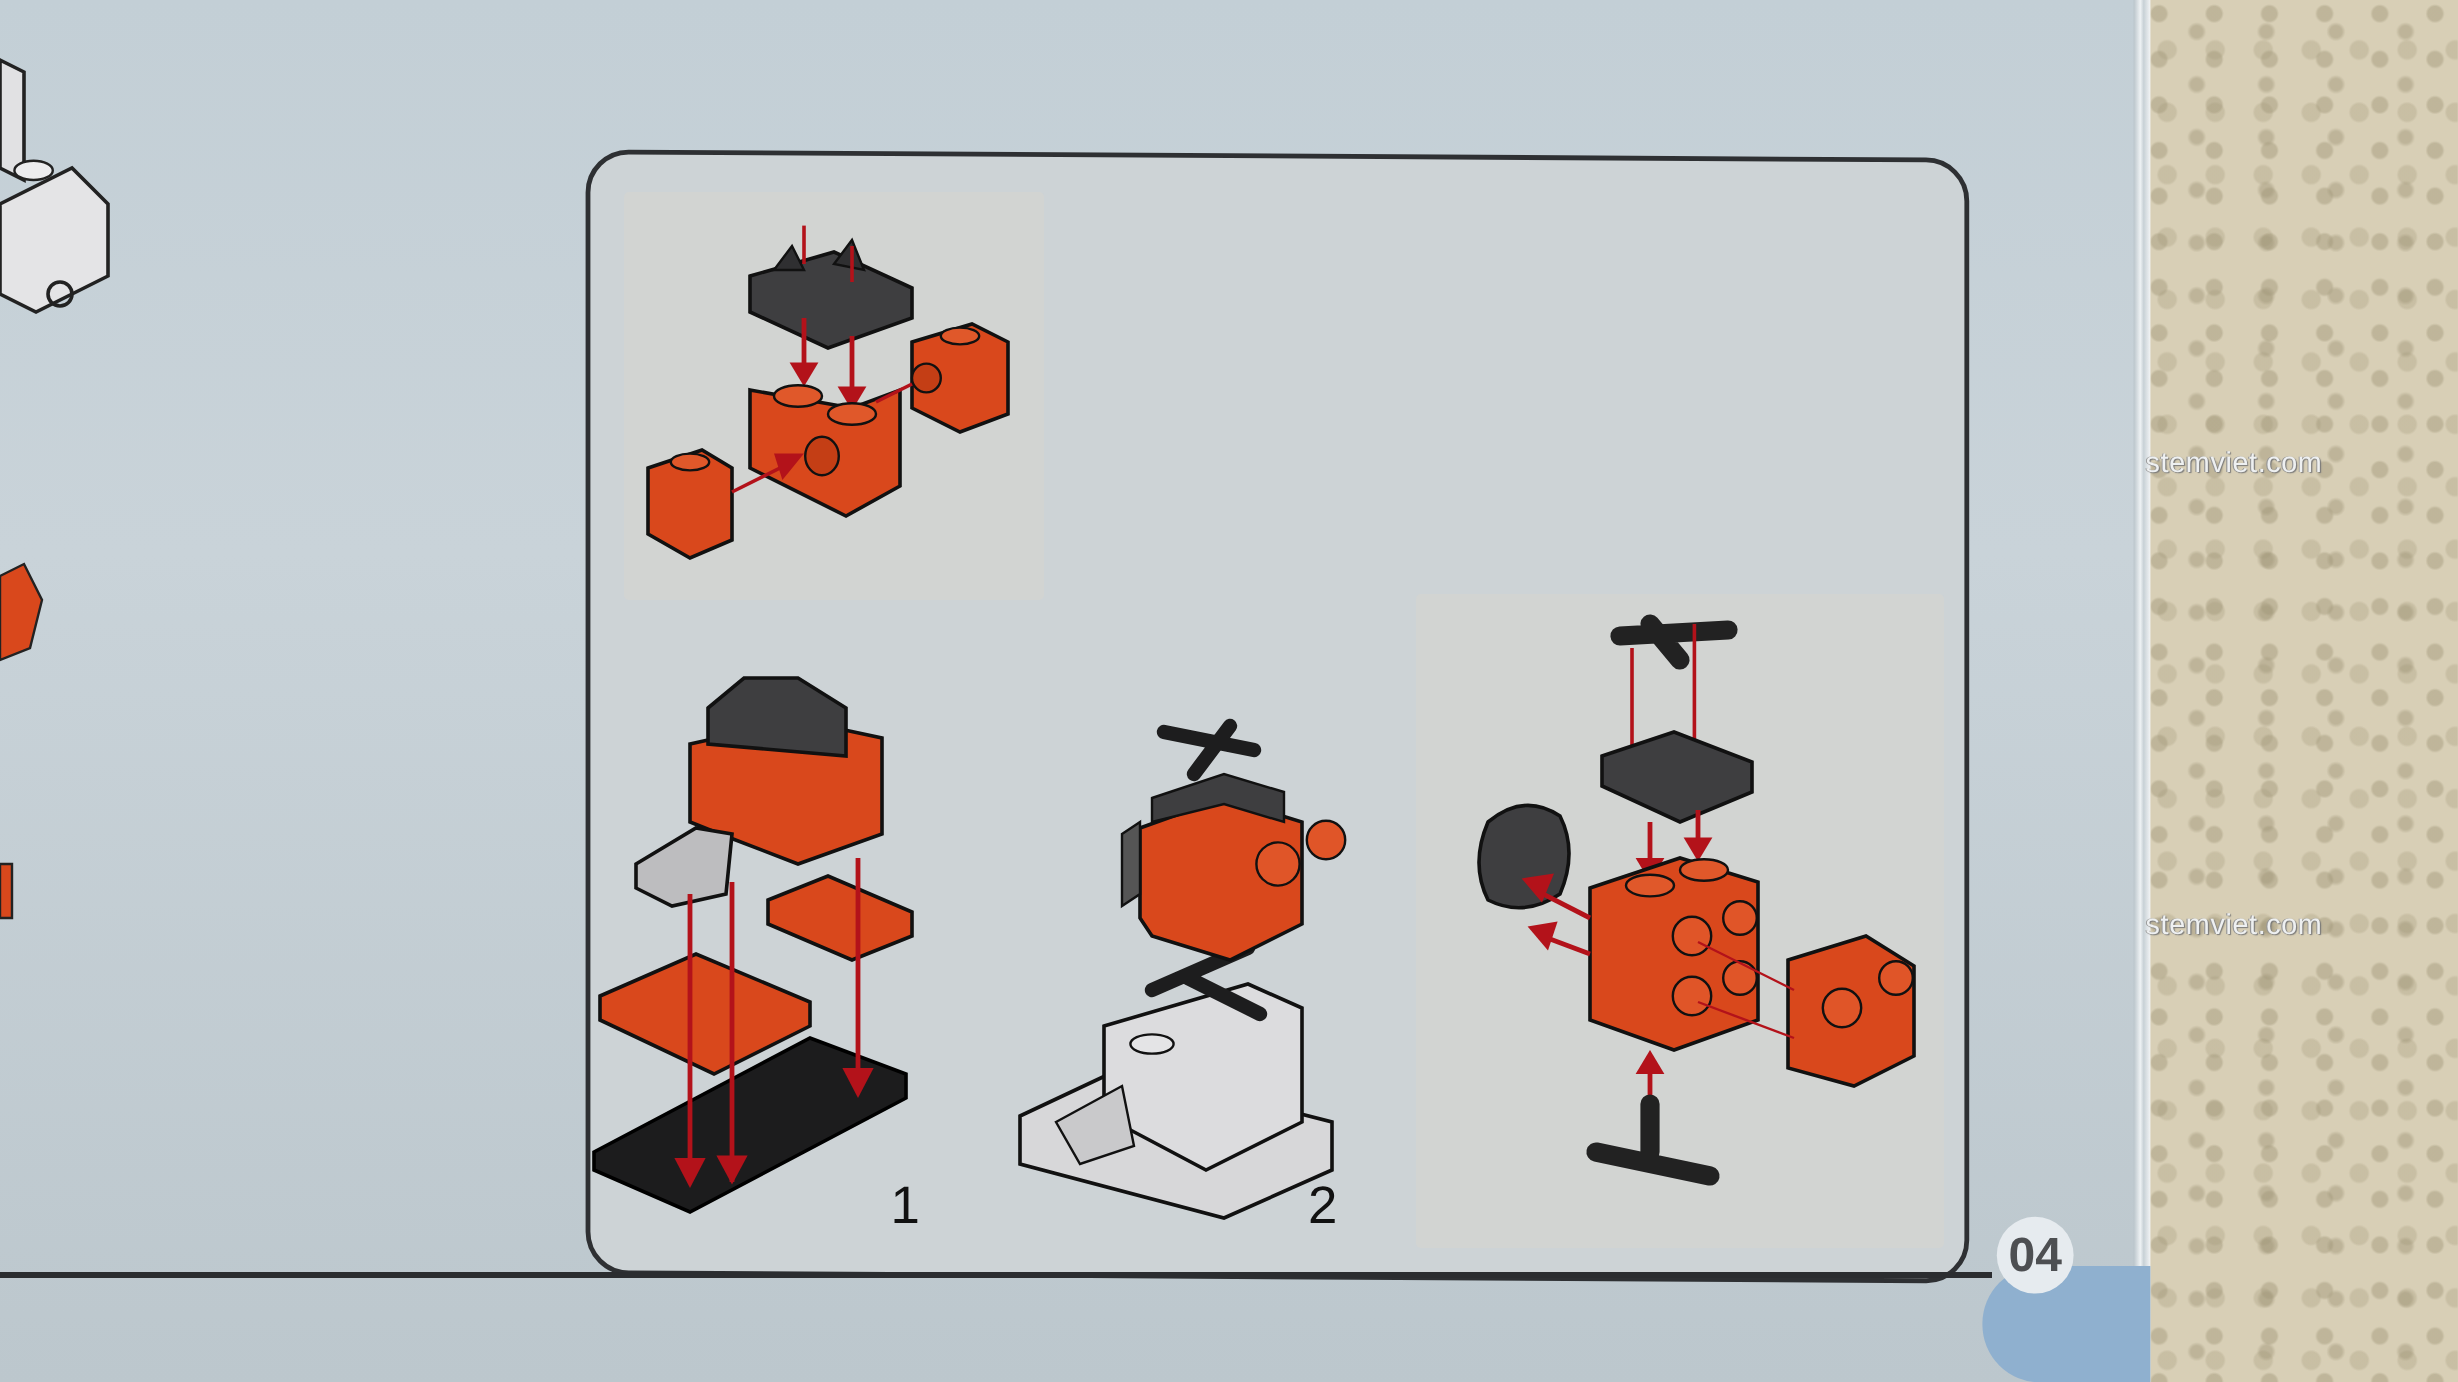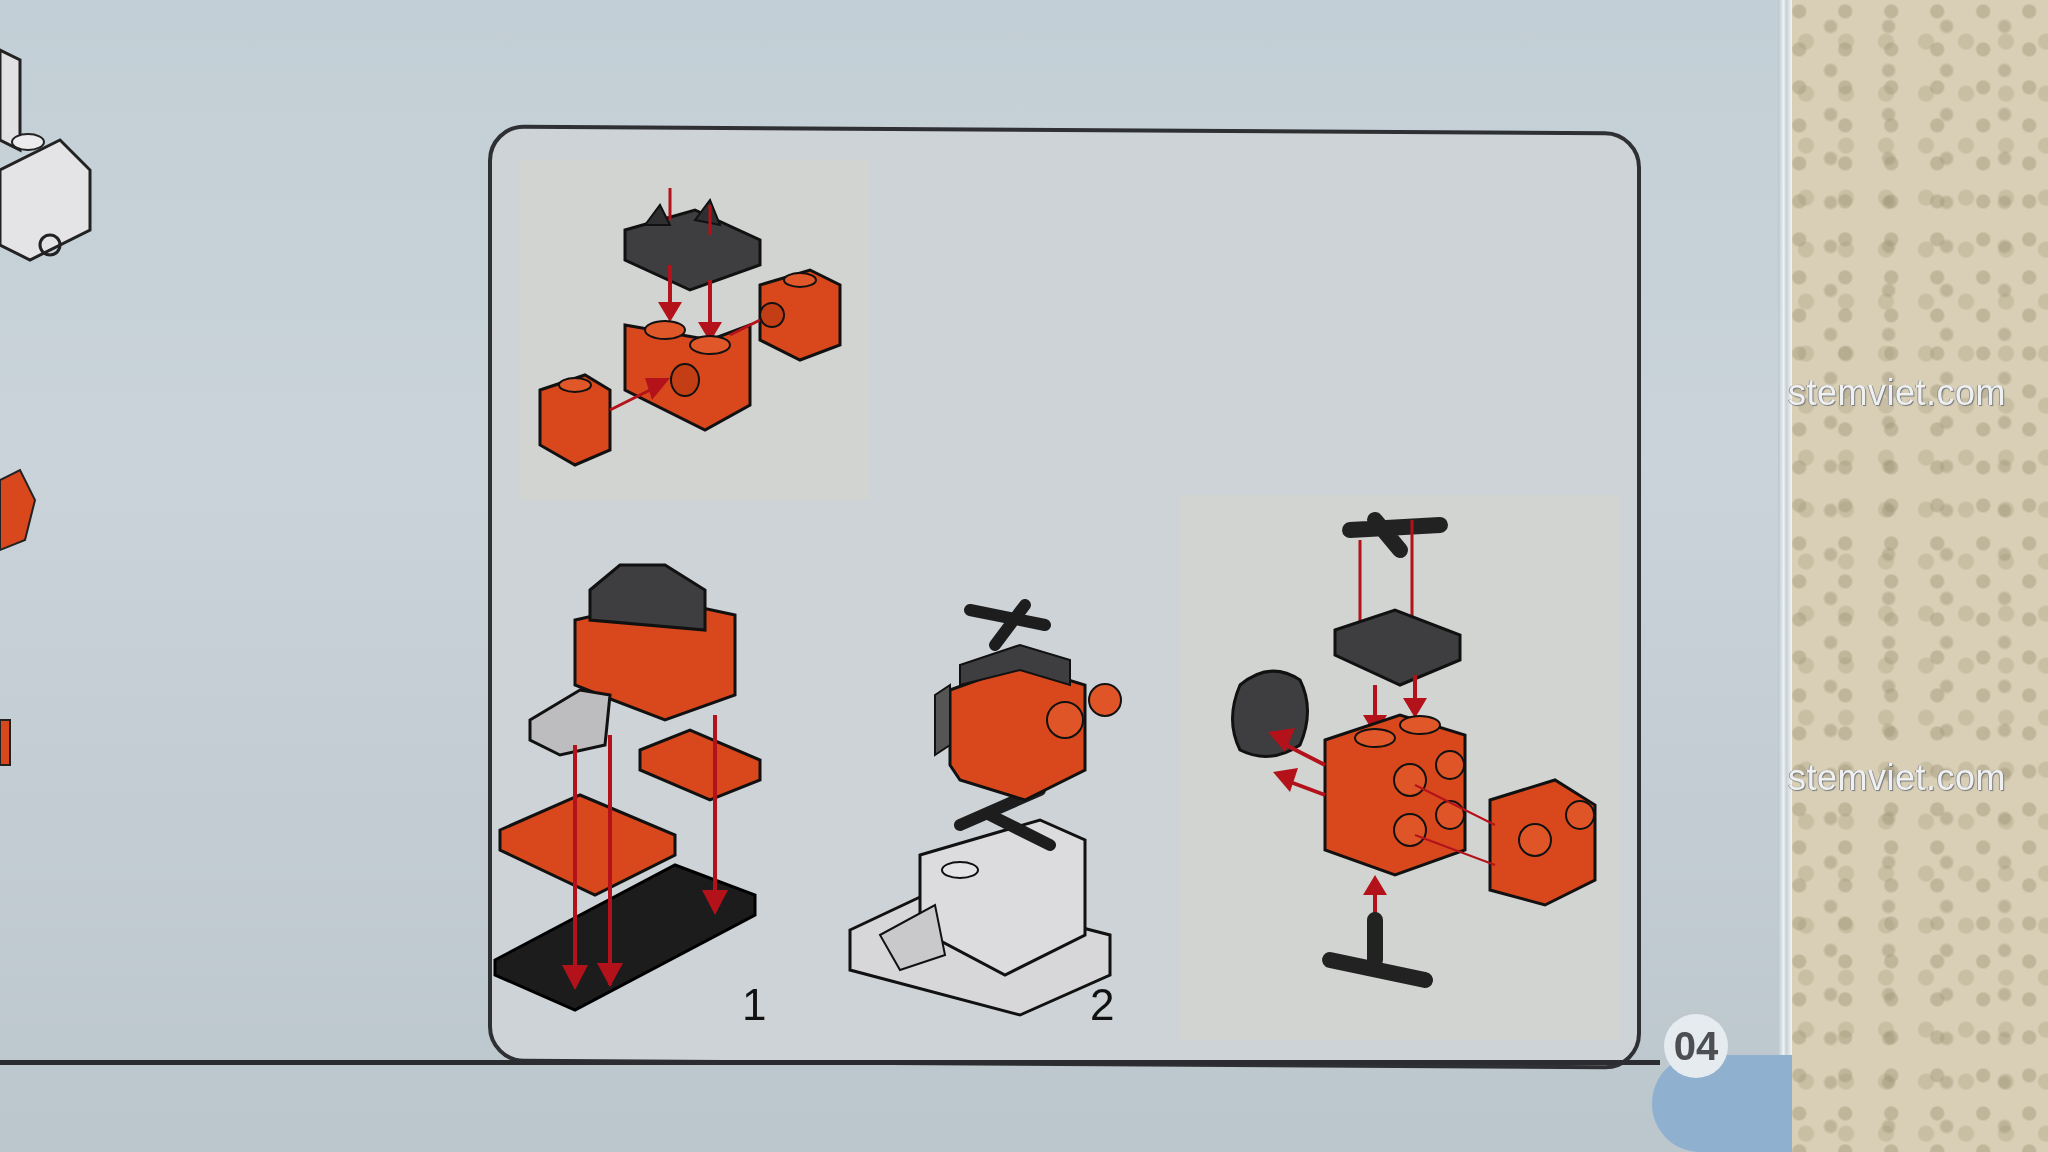--- a/index.html
+++ b/index.html
@@ -47,21 +47,21 @@
   .bottom-rule {
     position:absolute; left:0; top:1060px; width:1660px; height:5px; background:#2b2d30;
   }
   .panel {
     position:absolute; background:rgba(215,213,208,0.55); border-radius:4px;
   }
   .step-num {
     position:absolute; font-size:44px; color:#111; font-weight:normal;
   }
   .watermark {
-    position:absolute; font-size:36px; color:#eef0f1;
+    position:absolute; font-size:24px; color:#eef0f1;
     text-shadow:1px 1px 1px #777, -1px 0 0 #999;
     letter-spacing:0.5px;
   }
   svg { position:absolute; overflow:visible; }
 </style>
 </head>
 <body>
 
 <div class="carpet"></div>
 

